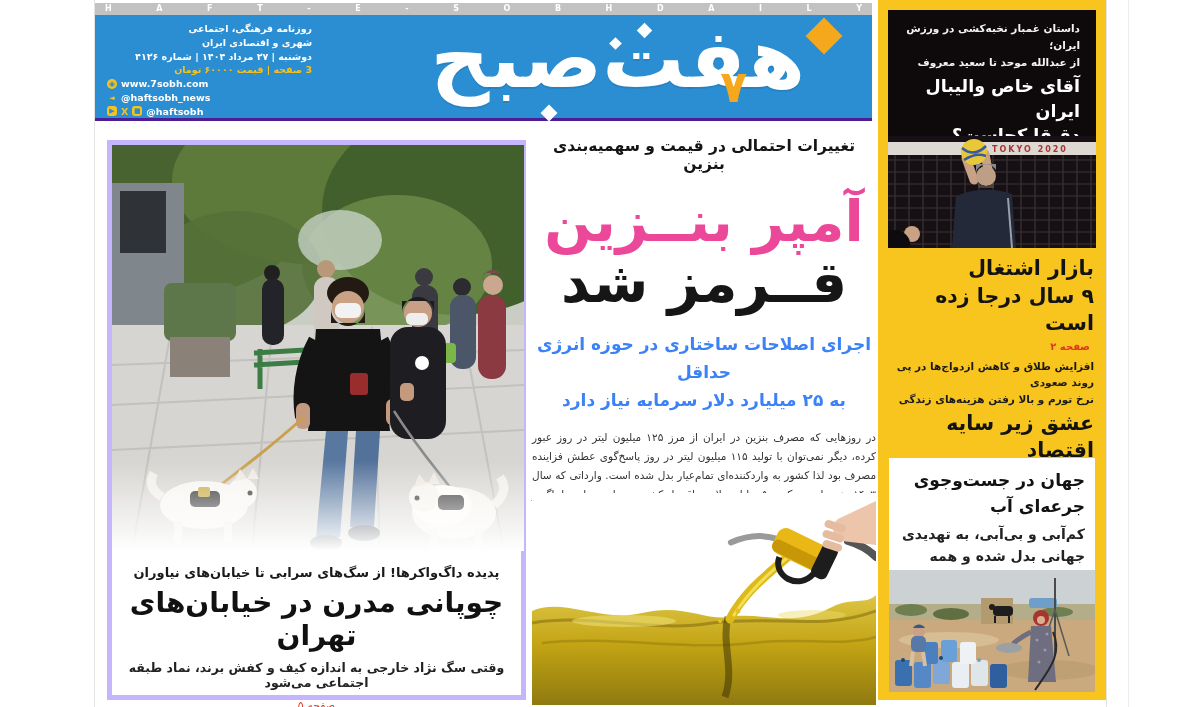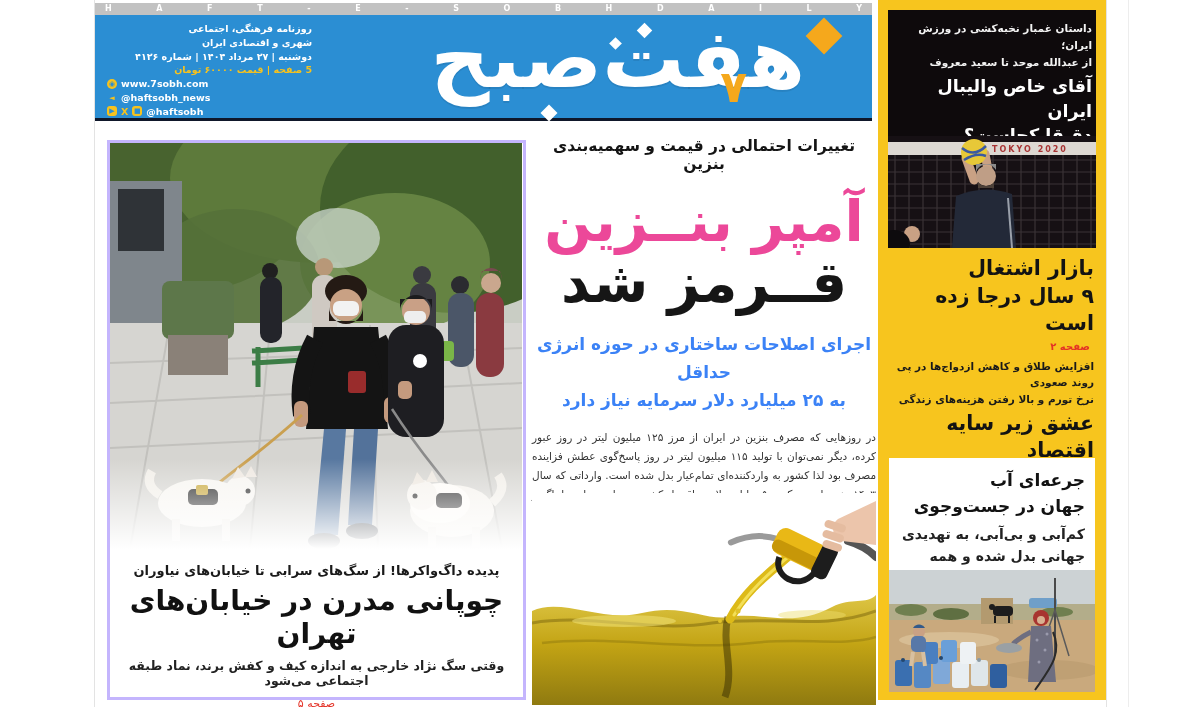--- a/index.html
+++ b/index.html
@@ -8,21 +8,21 @@
 
   .edge-line { position:absolute; top:0; height:707px; width:1px; background:#e3e3e3; }
 
   
   .top-strip { position:absolute; left:95px; top:3px; width:777px; height:12px;
     background:#c2c2c2; display:flex; align-items:center; justify-content:space-between;
     padding:0 10px; }
   .top-strip span { color:#ffffff; font-size:8px; font-weight:bold; line-height:1; }
 
   .banner { position:absolute; left:95px; top:15px; width:777px; height:106px;
-    background:#2b8ed3; border-bottom:3px solid #0f172a; }
+    background:#2b8ed3; border-bottom:3px solid #4c1d95; }
   .banner-info { position:absolute; right: auto; left:12px; top:7px; width:205px;
     color:#ffffff; font-size:9.5px; line-height:1.45; }
   .banner-info .fa { direction:rtl; text-align:right; font-weight:bold; }
   .banner-info .price { color:#f6c21d; }
   .banner-info .latin { direction:ltr; text-align:left; font-weight:bold; display:flex; align-items:center; gap:4px; }
   .mini-ic { display:inline-flex; width:10px; height:10px; border-radius:3px; background:#f6c21d;
     color:#2b8ed3; font-size:7px; line-height:10px; align-items:center; justify-content:center; font-weight:bold; }
   .mini-ic.round { border-radius:50%; }
 
   .logo-wrap { position:absolute; left:235px; top:-6px; width:535px; height:120px; }
@@ -30,21 +30,21 @@
     font-size:82px; font-weight:bold; letter-spacing:-4px; text-shadow:0 2px 0 rgba(0,0,0,0.08); }
   .logo-seven { position:absolute; right:118px; top:52px; color:#f5a81c; font-size:44px; font-weight:bold; }
   .diamond { position:absolute; transform:rotate(45deg); }
   .d-orange-big { right:28px; top:14px; width:26px; height:26px; background:#f5a81c; }
   .d-white-1 { right:215px; top:16px; width:11px; height:11px; background:#fff; }
   .d-white-2 { right:245px; top:30px; width:9px; height:9px; background:#fff; }
   .d-white-3 { right:310px; top:98px; width:12px; height:12px; background:#fff; }
 
   
   .photo-block { position:absolute; left:107px; top:140px; width:419px; height:560px;
-    background:#ffffff; border:3px solid #c4b5fd; }
+    background:#ffffff; border:5px solid #c4b5fd; }
   .photo-block svg { display:block; }
   .photo-caption { text-align:center; direction:rtl; padding-top:14px; }
   .photo-caption .kicker { font-size:13px; font-weight:bold; color:#1a1a1a; }
   .photo-caption .headline { font-size:28px; font-weight:bold; color:#111; letter-spacing:-1px; margin-top:6px; }
   .photo-caption .sub { font-size:12.5px; font-weight:bold; color:#222; margin-top:8px; }
   .photo-caption .pageref { font-size:11px; font-weight:normal; color:#e43226; margin-top:9px; }
 
   
   .center-col { position:absolute; left:532px; top:133px; width:344px; height:572px; direction:rtl; }
   .center-col .kicker { text-align:center; font-size:15.5px; font-weight:bold; color:#141414; margin-top:4px; }
@@ -55,21 +55,21 @@
   .center-col .subhead { text-align:center; font-size:17px; font-weight:bold; color:#3b82f6;
     line-height:1.65; margin-top:14px; }
   .center-col .body { margin-top:14px; font-size:10.5px; color:#333; line-height:1.8;
     text-align:justify; }
   .center-col .body .red { color:#e43226; font-weight:bold; }
   .fuel-art { position:absolute; left:0; bottom:0; }
 
   
   .ycol { position:absolute; left:878px; top:0; width:228px; height:700px; background:#f7c51e; }
   .vb-box { position:absolute; left:10px; top:10px; width:208px; height:238px; background:#0e0a0c; overflow:hidden; }
-  .vb-text { direction:rtl; text-align:right; padding:10px 4px 0; }
+  .vb-text { direction:rtl; text-align:right; padding:10px 16px 0; }
   .vb-text .kicker { color:#f3f3f3; font-size:10.5px; font-weight:bold; line-height:1.6; }
   .vb-text .headline { color:#ffffff; font-size:17.5px; font-weight:bold; line-height:1.4; margin-top:4px; letter-spacing:-0.5px; }
   .vb-text .pageref { color:#f6c21d; font-size:10px; font-weight:bold; margin-top:2px; }
   .vb-art { position:absolute; left:0; bottom:0; }
 
   .ymid { position:absolute; left:12px; top:252px; width:204px; direction:rtl; text-align:right; }
   .ymid .kicker { font-size:10.5px; font-weight:bold; color:#1a1a1a; line-height:1.55; }
   .ymid .headline { font-size:20.5px; font-weight:bold; color:#131313; line-height:1.35; letter-spacing:-0.5px; margin-top:3px; }
   .ymid .pageref { font-size:10px; font-weight:bold; color:#e43226; margin:3px 4px 6px 0; }
 
@@ -107,21 +107,21 @@
     <span>I</span>
     <span>L</span>
     <span>Y</span>
   </div>
 
   <div class="banner">
     <div class="banner-info">
       <div class="fa">روزنامه فرهنگی، اجتماعی</div>
       <div class="fa">شهری و اقتصادی ایران</div>
       <div class="fa">دوشنبه | ۲۷ مرداد ۱۴۰۴ | شماره ۴۱۲۶</div>
-      <div class="fa price">5 صفحه | قیمت ۶۰۰۰۰ تومان</div>
+      <div class="fa price">3 صفحه | قیمت ۶۰۰۰۰ تومان</div>
       <div class="latin">
         <span class="mini-ic round">◉</span>
         <span>www.7sobh.com</span>
       </div>
       <div class="latin">
         <span class="mini-ic" style="background:transparent;color:#f6c21d;">◄</span>
         <span>@haftsobh_news</span>
       </div>
       <div class="latin">
         <span class="mini-ic">▶</span>
@@ -335,22 +335,22 @@
       <div class="headline">
         <div>عشق زیر سایه اقتصاد</div>
         <div>کمر خم می‌کند</div>
       </div>
       <div class="pageref">صفحه ۶</div>
     </div>
 
     <div class="water-box">
       <div class="water-text">
         <div class="headline">
+          <div>جهان در جست‌وجوی</div>
           <div>جرعه‌ای آب</div>
-          <div>جهان در جست‌وجوی</div>
         </div>
         <div class="kicker">
           <div>کم‌آبی و بی‌آبی، به تهدیدی جهانی بدل شده و همه</div>
           <div>کشورها برای حفظ منابع آبی به تکاپو افتاده‌اند</div>
         </div>
         <div class="pageref">صفحه ۴</div>
       </div>
       <svg class="water-art" width="206" height="122" viewBox="0 0 206 122">
         <rect width="206" height="122" fill="#ccd2d4"></rect>
         <rect y="34" width="206" height="22" fill="#b3ad8a"></rect>

